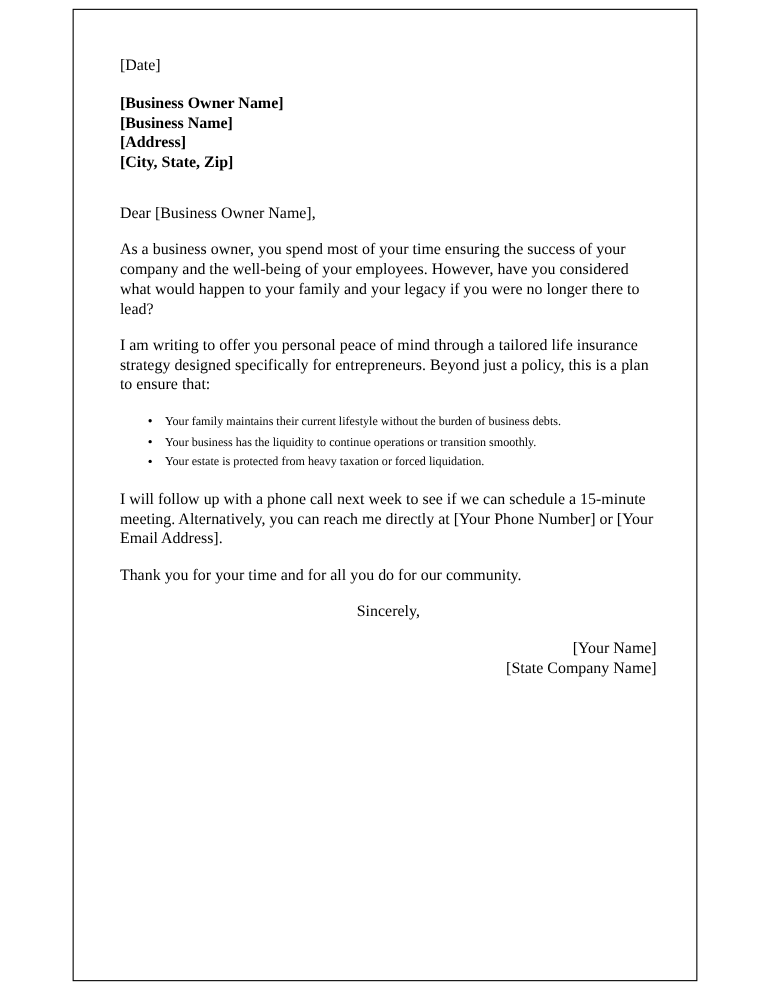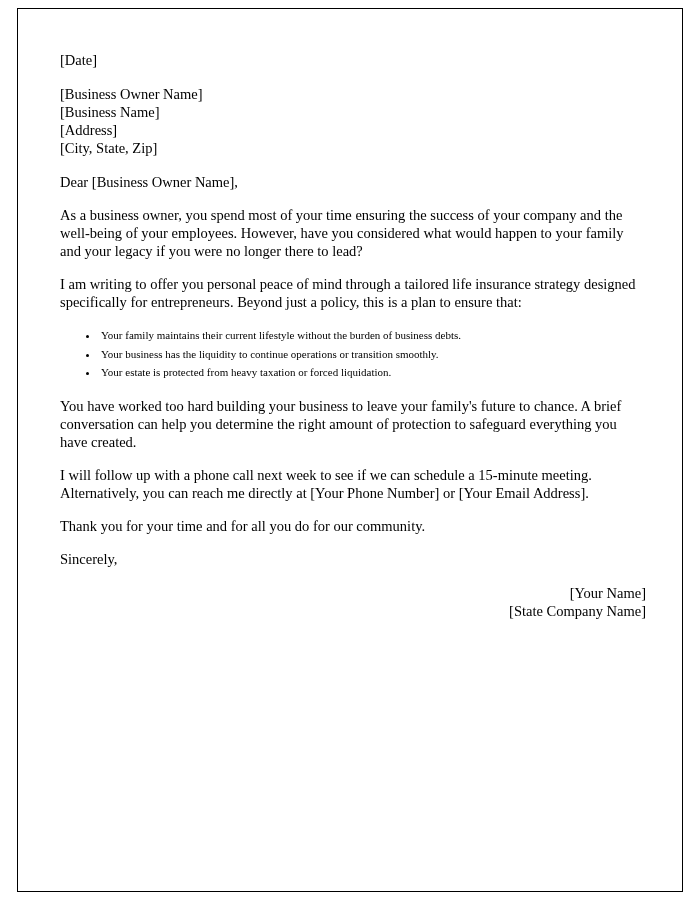--- a/index.html
+++ b/index.html
@@ -8,39 +8,40 @@
     background: #ffffff;
   }
   body {
     width: 700px;
     height: 900px;
     font-family: "Liberation Serif", serif;
     color: #000000;
   }
   .page {
     box-sizing: border-box;
-    width: 666px;
+    width: 568px;
     height: 884px;
     margin: 8px auto;
     border: 1px solid #000000;
     padding: 42px 36px 40px 42px;
     background: #ffffff;
     overflow: hidden;
   }
   .line, p.para {
     font-size: 14.5px;
     line-height: 18px;
     margin: 0;
   }
   p.para {
     margin: 0 0 15px 0;
     max-width: 582px;
   }
   .address-block {
-    margin: 0 0 16px 0;
+    margin: 0 0 28px 0;
+    font-weight: bold;
   }
   .date-line {
     margin: 0 0 16px 0;
   }
   ul.bullets {
     margin: 0 0 15px 0;
     padding: 0 0 0 39px;
     max-width: 560px;
   }
   ul.bullets li {
@@ -48,20 +49,21 @@
     line-height: 18.5px;
     margin: 0;
     padding-left: 2px;
   }
   .signature-block .line {
     line-height: 18px;
     text-align: right;
   }
   .closing {
     margin: 0 0 16px 0;
+    text-align: center;
   }
 </style>
 </head>
 <body>
 
 <div class="page">
 
   <p class="line date-line">[Date]</p>
 
   <div class="address-block">
@@ -76,21 +78,20 @@
   <p class="para">As a business owner, you spend most of your time ensuring the success of your company and the well-being of your employees. However, have you considered what would happen to your family and your legacy if you were no longer there to lead?</p>
 
   <p class="para">I am writing to offer you personal peace of mind through a tailored life insurance strategy designed specifically for entrepreneurs. Beyond just a policy, this is a plan to ensure that:</p>
 
   <ul class="bullets">
     <li>Your family maintains their current lifestyle without the burden of business debts.</li>
     <li>Your business has the liquidity to continue operations or transition smoothly.</li>
     <li>Your estate is protected from heavy taxation or forced liquidation.</li>
   </ul>
 
-  <p class="para">You have worked too hard building your business to leave your family's future to chance. A brief conversation can help you determine the right amount of protection to safeguard everything you have created.</p>
 
   <p class="para">I will follow up with a phone call next week to see if we can schedule a 15-minute meeting. Alternatively, you can reach me directly at [Your Phone Number] or [Your Email Address].</p>
 
   <p class="para">Thank you for your time and for all you do for our community.</p>
 
   <p class="line closing">Sincerely,</p>
 
   <div class="signature-block">
     <div class="line">[Your Name]</div>
     <div class="line">[State Company Name]</div>

